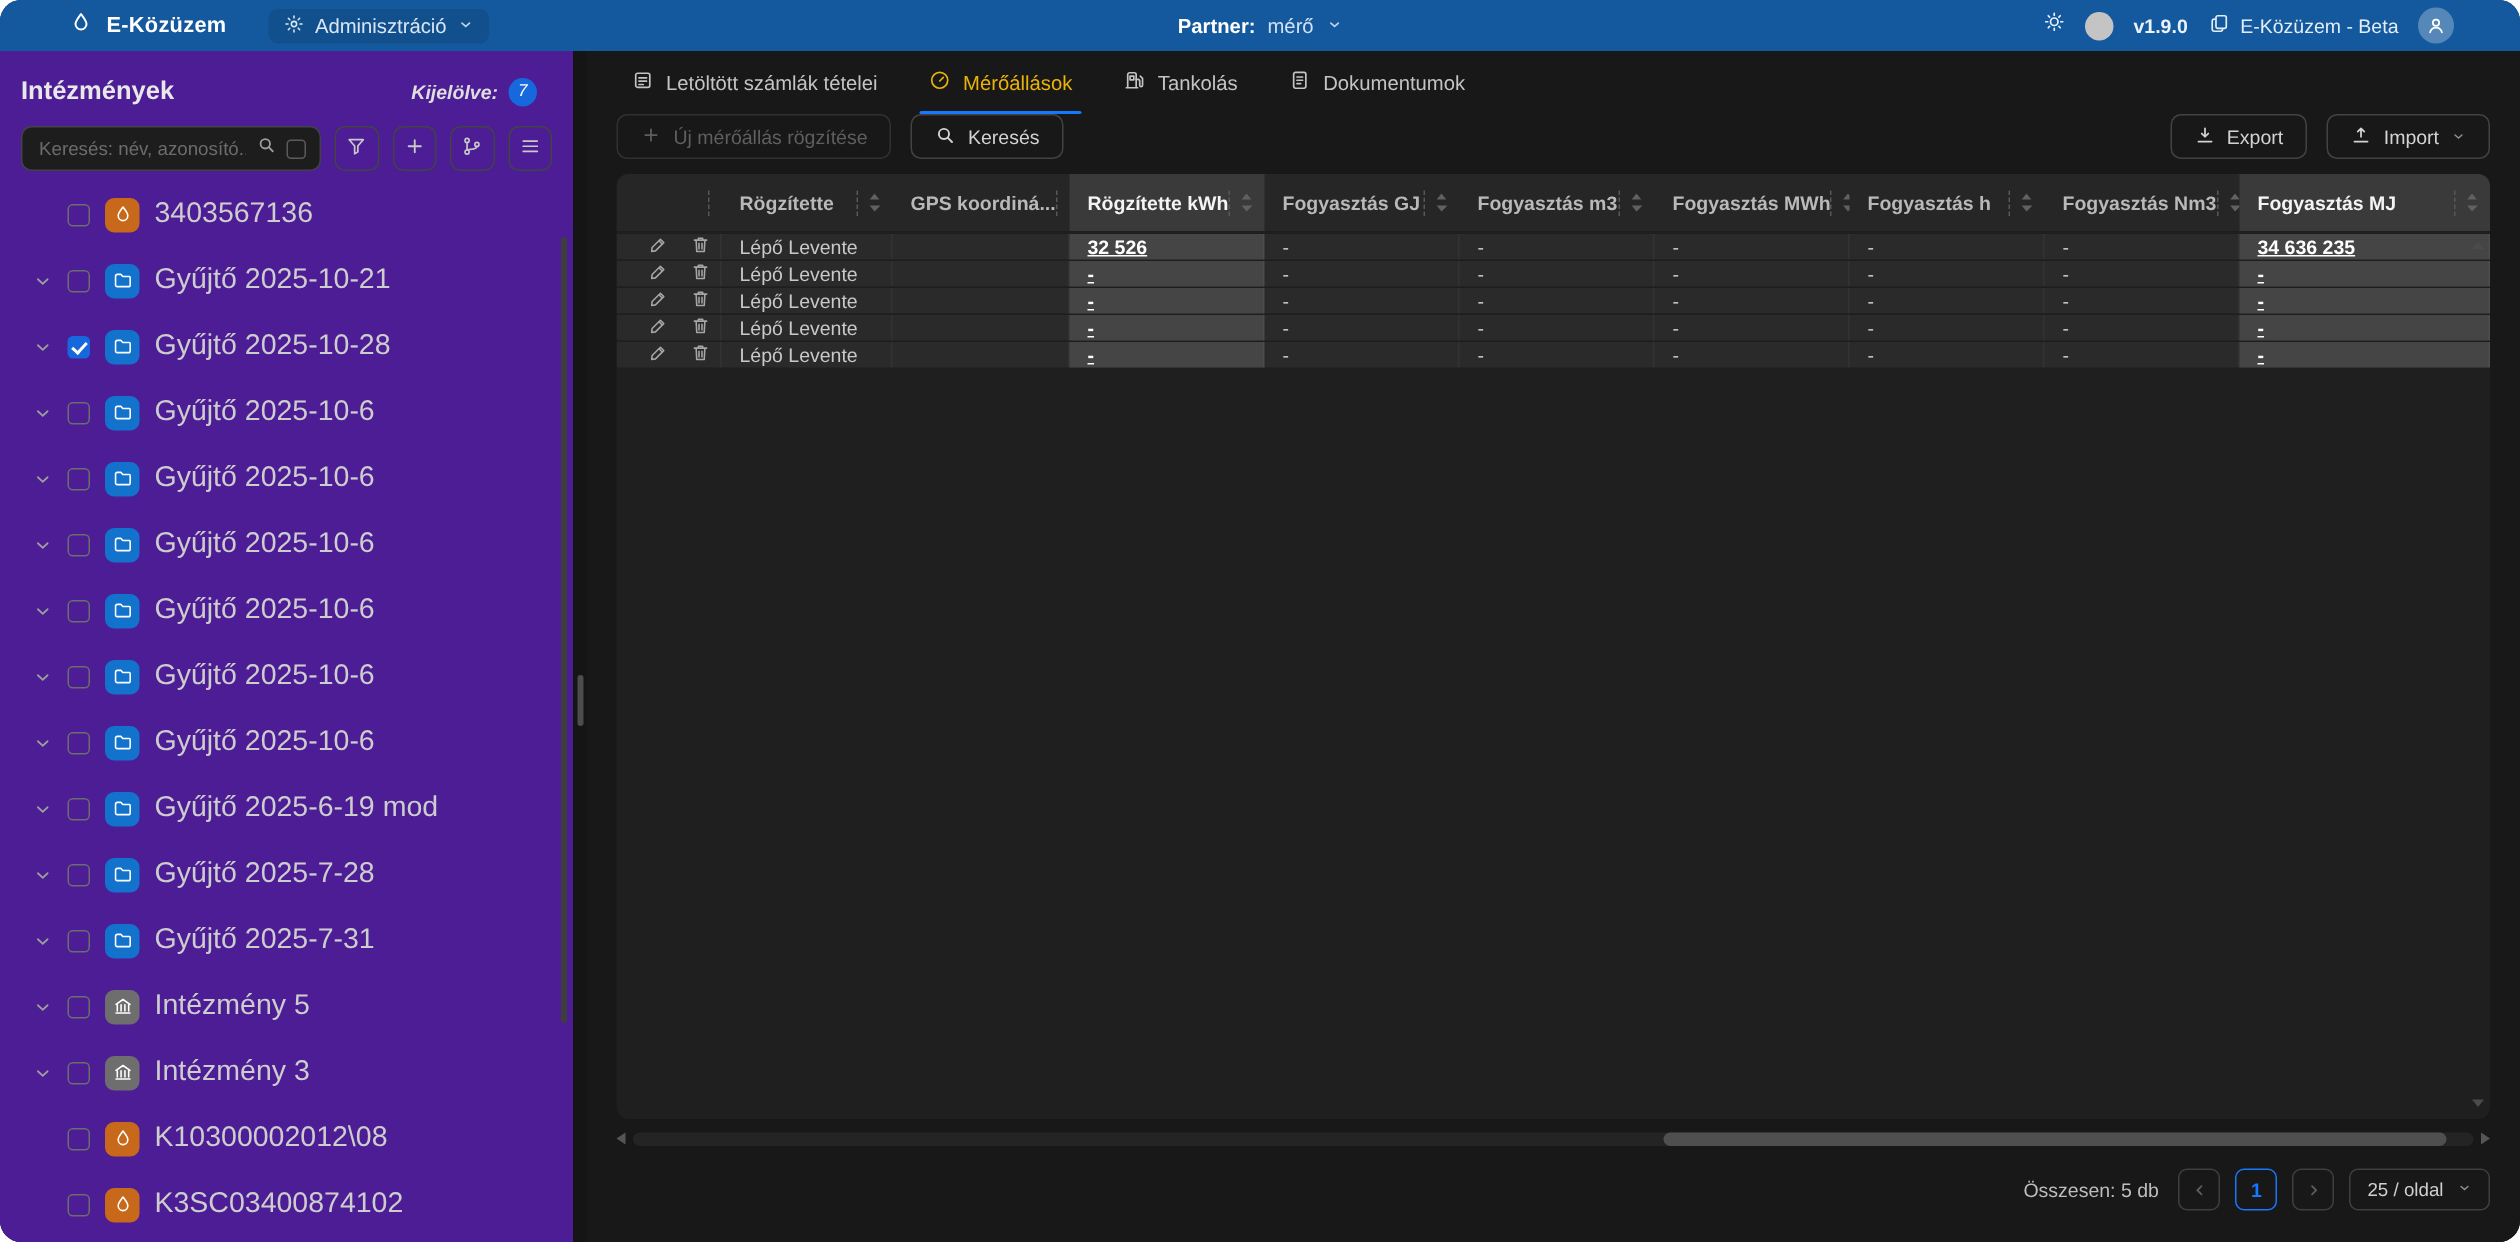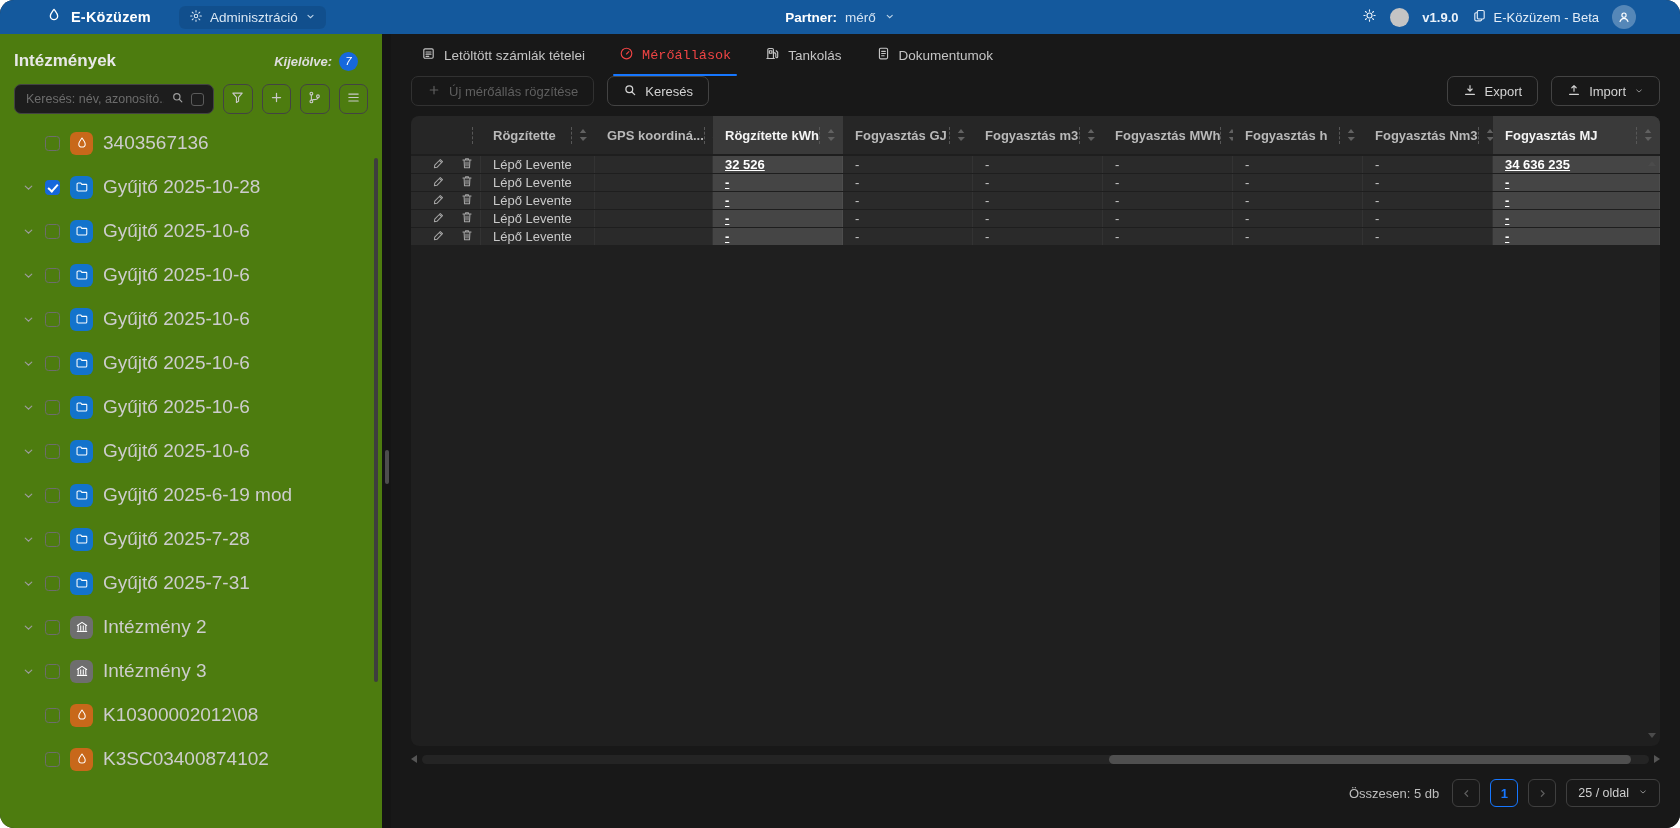--- a/index.html
+++ b/index.html
@@ -28,21 +28,21 @@
   .version { font-size:13px; color:#eaf2fa; font-weight:600; }
   .beta { display:flex; align-items:center; gap:7px; font-size:13px; color:#e3edf7; }
   .avatar { width:24px; height:24px; border-radius:50%; background:rgba(255,255,255,0.28);
             display:flex; align-items:center; justify-content:center; color:#ffffff; }
   .avatar svg { width:14px; height:14px; }
 
   
   .body { flex:1; display:flex; min-height:0; }
 
   
-  .sidebar { flex:0 0 382px; background:#4d7c0f; position:relative; overflow:hidden; }
+  .sidebar { flex:0 0 382px; background:#4c1d95; position:relative; overflow:hidden; }
   .sidebar-header { display:flex; align-items:center; justify-content:space-between;
                     padding:17px 24px 0 14px; }
   .sidebar-title { font-size:17px; font-weight:700; color:#e8e8e8; }
   .selected { display:flex; align-items:center; gap:7px; font-size:13px; font-weight:700; color:#dedede;font-style:italic; }
   .badge { min-width:19px; height:19px; border-radius:10px; background:#1668dc; color:#fff;
            font-size:11.5px; font-weight:400; display:flex; align-items:center; justify-content:center; }
   .sidebar-toolbar { display:flex; align-items:center; gap:9px; padding:13px 14px 0 14px; }
   .search-box { width:200px; height:30px; border:1px solid #434343; border-radius:7px;
                 background:#1d1d1d; display:flex; align-items:center; gap:7px; padding:0 9px 0 11px; }
   .search-box input { flex:1; min-width:0; background:transparent; border:0; outline:0;
@@ -77,21 +77,21 @@
   .splitter { flex:0 0 9px; background:#151515; position:relative; }
   .splitter-handle { position:absolute; left:2.5px; top:416px; width:4px; height:34px;
                      background:#4d4d4d; border-radius:2px; }
 
   
   main { flex:1; min-width:0; display:flex; flex-direction:column; background:#181818;
          padding:0 20px 6px 20px; }
   .tabs { flex:0 0 42px; display:flex; align-items:stretch; gap:34px; padding-left:10px; }
   .tab { display:flex; align-items:center; gap:8px; font-size:13.5px; color:#c4c4c4; position:relative; }
   .tab svg { width:15px; height:15px; }
-  .tab.active { color:#ef4444;font-family:Liberation Mono, monospace; }
+  .tab.active { color:#eab308; }
   .tab.active::after { content:""; position:absolute; left:-6px; right:-6px; bottom:0;
                        height:2.5px; background:#1677ff; border-radius:2px; }
 
   .toolbar { margin-top:0; display:flex; align-items:center; gap:13px; }
   .btn { height:30px; display:flex; align-items:center; gap:8px; padding:0 15px;
          border:1px solid #434343; border-radius:7px; background:transparent; color:#d3d3d3;
          font-size:13px; font-family:"Liberation Sans",sans-serif; }
   .btn svg { width:14px; height:14px; }
   .btn.disabled { color:#5f5f5f; border-color:#313131; }
   .btn .chev svg { width:10px; height:10px; color:#8d8d8d; }
@@ -252,20 +252,34 @@
               </svg>
             </span>
     <span class="tree-label">3403567136</span>
   </div>
           <div class="tree-item">
     <span class="chevron">
               <svg viewBox="0 0 24 24" fill="none" stroke="currentColor" stroke-width="2.2" stroke-linecap="round">
                 <path d="M6 9.5l6 5.5 6-5.5"></path>
               </svg>
             </span>
+    <span class="cb"></span>
+    <span class="node-icon folder">
+              <svg viewBox="0 0 24 24" fill="none" stroke="currentColor" stroke-width="1.8" stroke-linecap="round" stroke-linejoin="round">
+                <path d="M3.5 7a2 2 0 0 1 2-2h4.2l2 2.5h7.5a1 1 0 0 1 1 1V17a2 2 0 0 1-2 2h-12.7a2 2 0 0 1-2-2z"></path>
+              </svg>
+            </span>
+    <span class="tree-label">Gyűjtő 2025-10-21</span>
+  </div>
+          <div class="tree-item">
+    <span class="chevron">
+              <svg viewBox="0 0 24 24" fill="none" stroke="currentColor" stroke-width="2.2" stroke-linecap="round">
+                <path d="M6 9.5l6 5.5 6-5.5"></path>
+              </svg>
+            </span>
     <span class="cb checked"></span>
     <span class="node-icon folder">
               <svg viewBox="0 0 24 24" fill="none" stroke="currentColor" stroke-width="1.8" stroke-linecap="round" stroke-linejoin="round">
                 <path d="M3.5 7a2 2 0 0 1 2-2h4.2l2 2.5h7.5a1 1 0 0 1 1 1V17a2 2 0 0 1-2 2h-12.7a2 2 0 0 1-2-2z"></path>
               </svg>
             </span>
     <span class="tree-label">Gyűjtő 2025-10-28</span>
   </div>
           <div class="tree-item">
     <span class="chevron">
@@ -398,21 +412,21 @@
               <svg viewBox="0 0 24 24" fill="none" stroke="currentColor" stroke-width="2.2" stroke-linecap="round">
                 <path d="M6 9.5l6 5.5 6-5.5"></path>
               </svg>
             </span>
     <span class="cb"></span>
     <span class="node-icon institution">
               <svg viewBox="0 0 24 24" fill="none" stroke="currentColor" stroke-width="1.8" stroke-linecap="round" stroke-linejoin="round">
                 <path d="M4 9.5L12 4l8 5.5M5.5 10v7M9.8 10v7M14.2 10v7M18.5 10v7M4 19.5h16"></path>
               </svg>
             </span>
-    <span class="tree-label">Intézmény 2</span>
+    <span class="tree-label">Intézmény 5</span>
   </div>
           <div class="tree-item">
     <span class="chevron">
               <svg viewBox="0 0 24 24" fill="none" stroke="currentColor" stroke-width="2.2" stroke-linecap="round">
                 <path d="M6 9.5l6 5.5 6-5.5"></path>
               </svg>
             </span>
     <span class="cb"></span>
     <span class="node-icon institution">
               <svg viewBox="0 0 24 24" fill="none" stroke="currentColor" stroke-width="1.8" stroke-linecap="round" stroke-linejoin="round">

